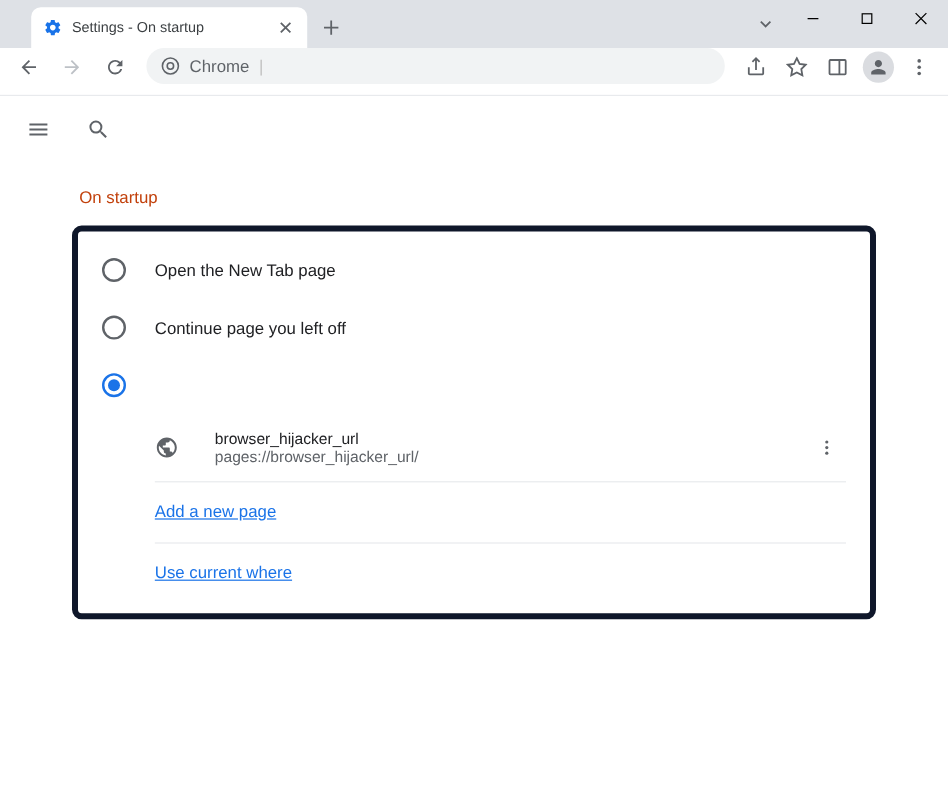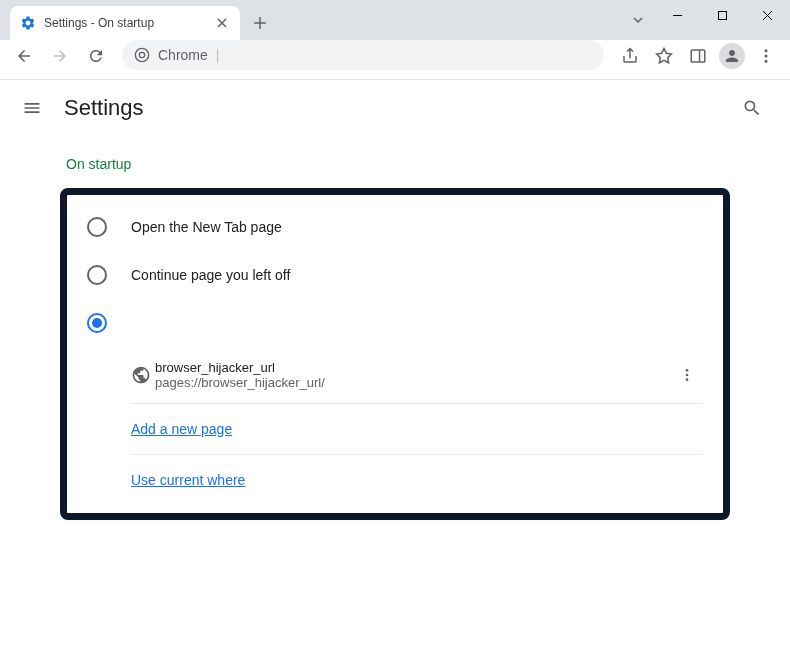--- a/index.html
+++ b/index.html
@@ -13,21 +13,21 @@
       height: 658px;
       background: #fff;
       overflow: hidden;
       position: relative;
     }
     .titlebar {
       height: 40px;
       background: #dee1e6;
       display: flex;
       align-items: flex-end;
-      padding-left: 10px;
+      padding-left: 26px;
     }
     .tab {
       background: #fff;
       height: 34px;
       width: 230px;
       border-radius: 8px 8px 0 0;
       display: flex;
       align-items: center;
       padding: 0 10px;
       gap: 8px;
@@ -187,27 +187,27 @@
       align-items: center;
       justify-content: center;
       cursor: pointer;
       color: #5f6368;
     }
     .content {
       padding: 20px 60px;
     }
     .section-title {
       font-size: 14px;
-      color: #15803d;
+      color: #c2410c;
       margin-bottom: 16px;
       padding-left: 6px;
     }
     .card {
       background: #fff;
-      border: 7px solid #0f172a;
+      border: 5px solid #0f172a;
       border-radius: 8px;
       padding: 8px 0;
     }
     .radio-row {
       display: flex;
       align-items: center;
       padding: 14px 20px;
       gap: 24px;
       cursor: pointer;
     }
@@ -238,21 +238,21 @@
       color: #202124;
     }
     .sub-content {
       padding-left: 64px;
       padding-right: 20px;
     }
     .page-entry {
       display: flex;
       align-items: center;
       padding: 12px 0;
-      gap: 4px;
+      gap: 30px;
       border-bottom: 1px solid #e8eaed;
     }
     .globe-icon {
       width: 20px;
       height: 20px;
       color: #5f6368;
       flex-shrink: 0;
     }
     .page-info {
       flex: 1;
@@ -396,21 +396,20 @@
     </div>
   </div>
 </div>
 
 <div class="settings-header">
   <div class="hamburger">
     <svg width="20" height="20" viewBox="0 0 24 24" fill="#5f6368">
         <path d="M3 18h18v-2H3v2zm0-5h18v-2H3v2zm0-7v2h18V6H3z"></path>
       </svg>
   </div>
-  <div class="settings-title">Settings</div>
   <div class="search-btn">
     <svg width="20" height="20" viewBox="0 0 24 24" fill="#5f6368">
         <path d="M15.5 14h-.79l-.28-.27A6.471 6.471 0 0 0 16 9.5 6.5 6.5 0 1 0 9.5 16c1.61 0 3.09-.59 4.23-1.57l.27.28v.79l5 4.99L20.49 19l-4.99-5zm-6 0C7.01 14 5 11.99 5 9.5S7.01 5 9.5 5 14 7.01 14 9.5 11.99 14 9.5 14z"></path>
       </svg>
   </div>
 </div>
 
 <div class="content">
   <div class="section-title">On startup</div>
   <div class="card">

